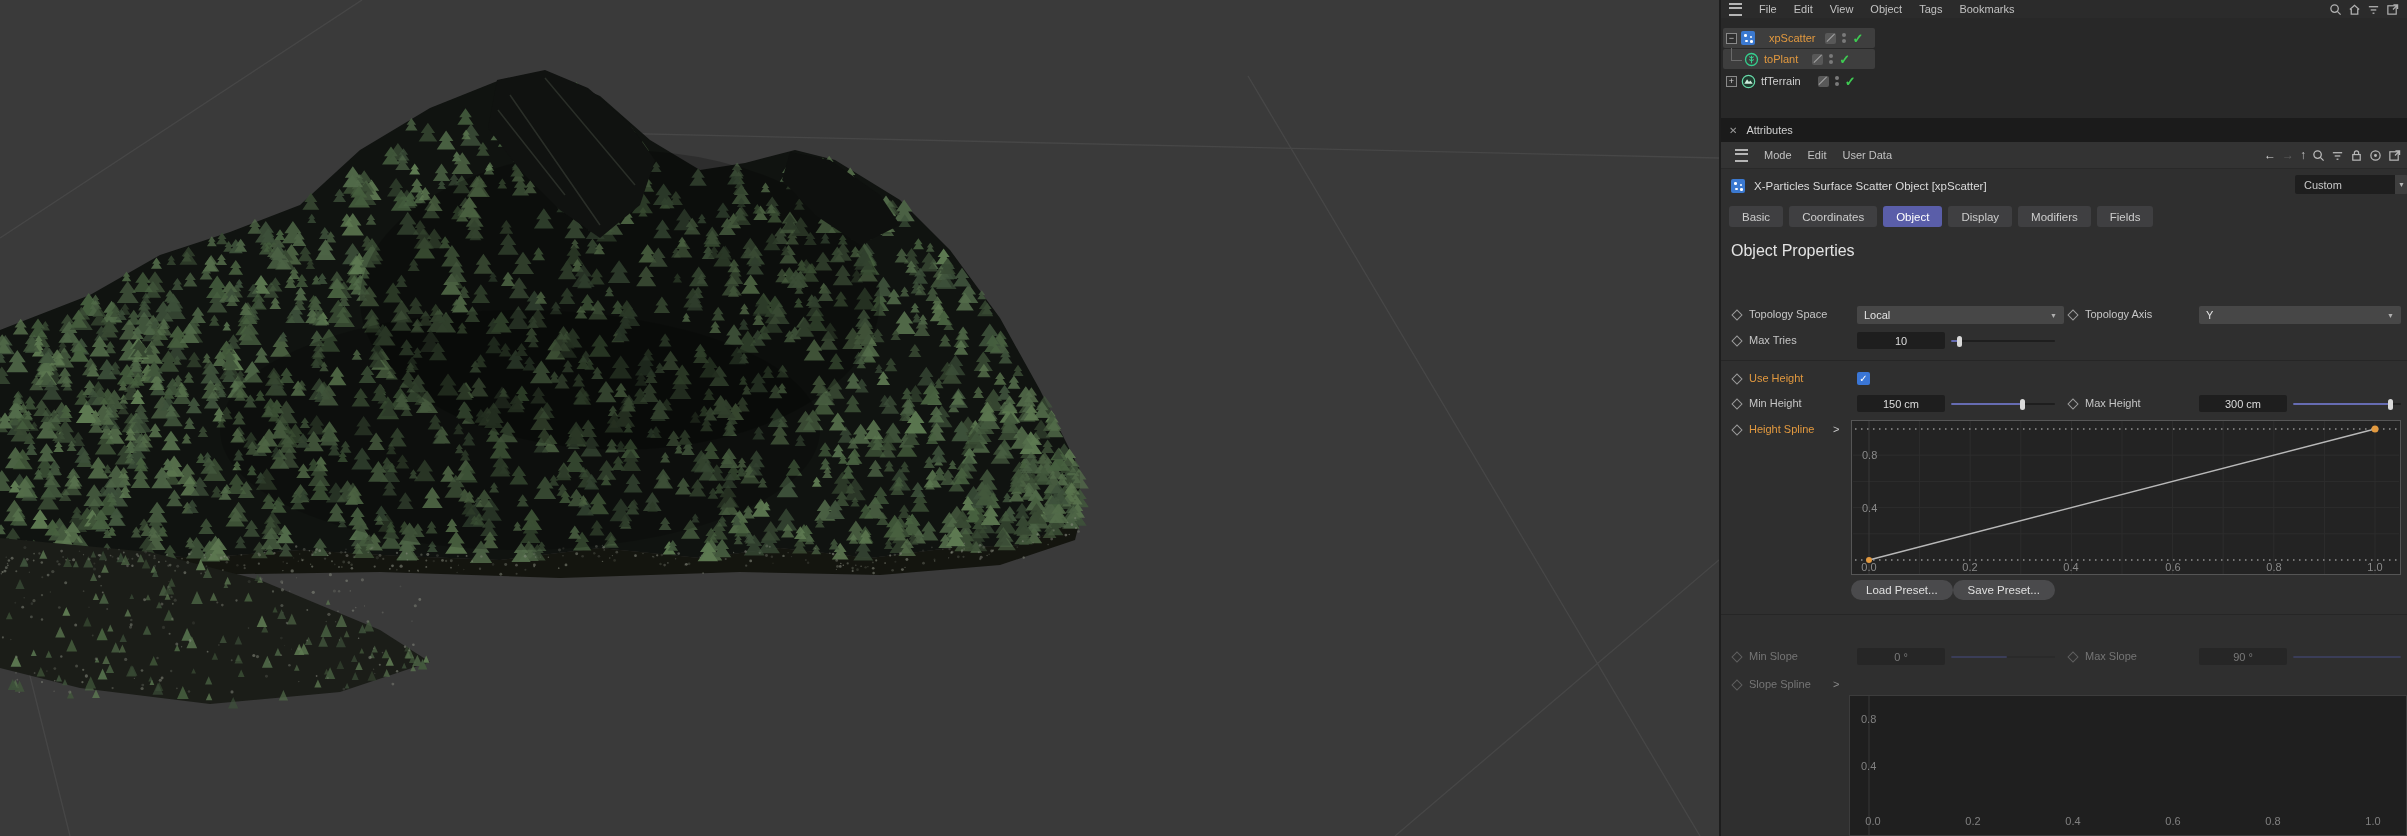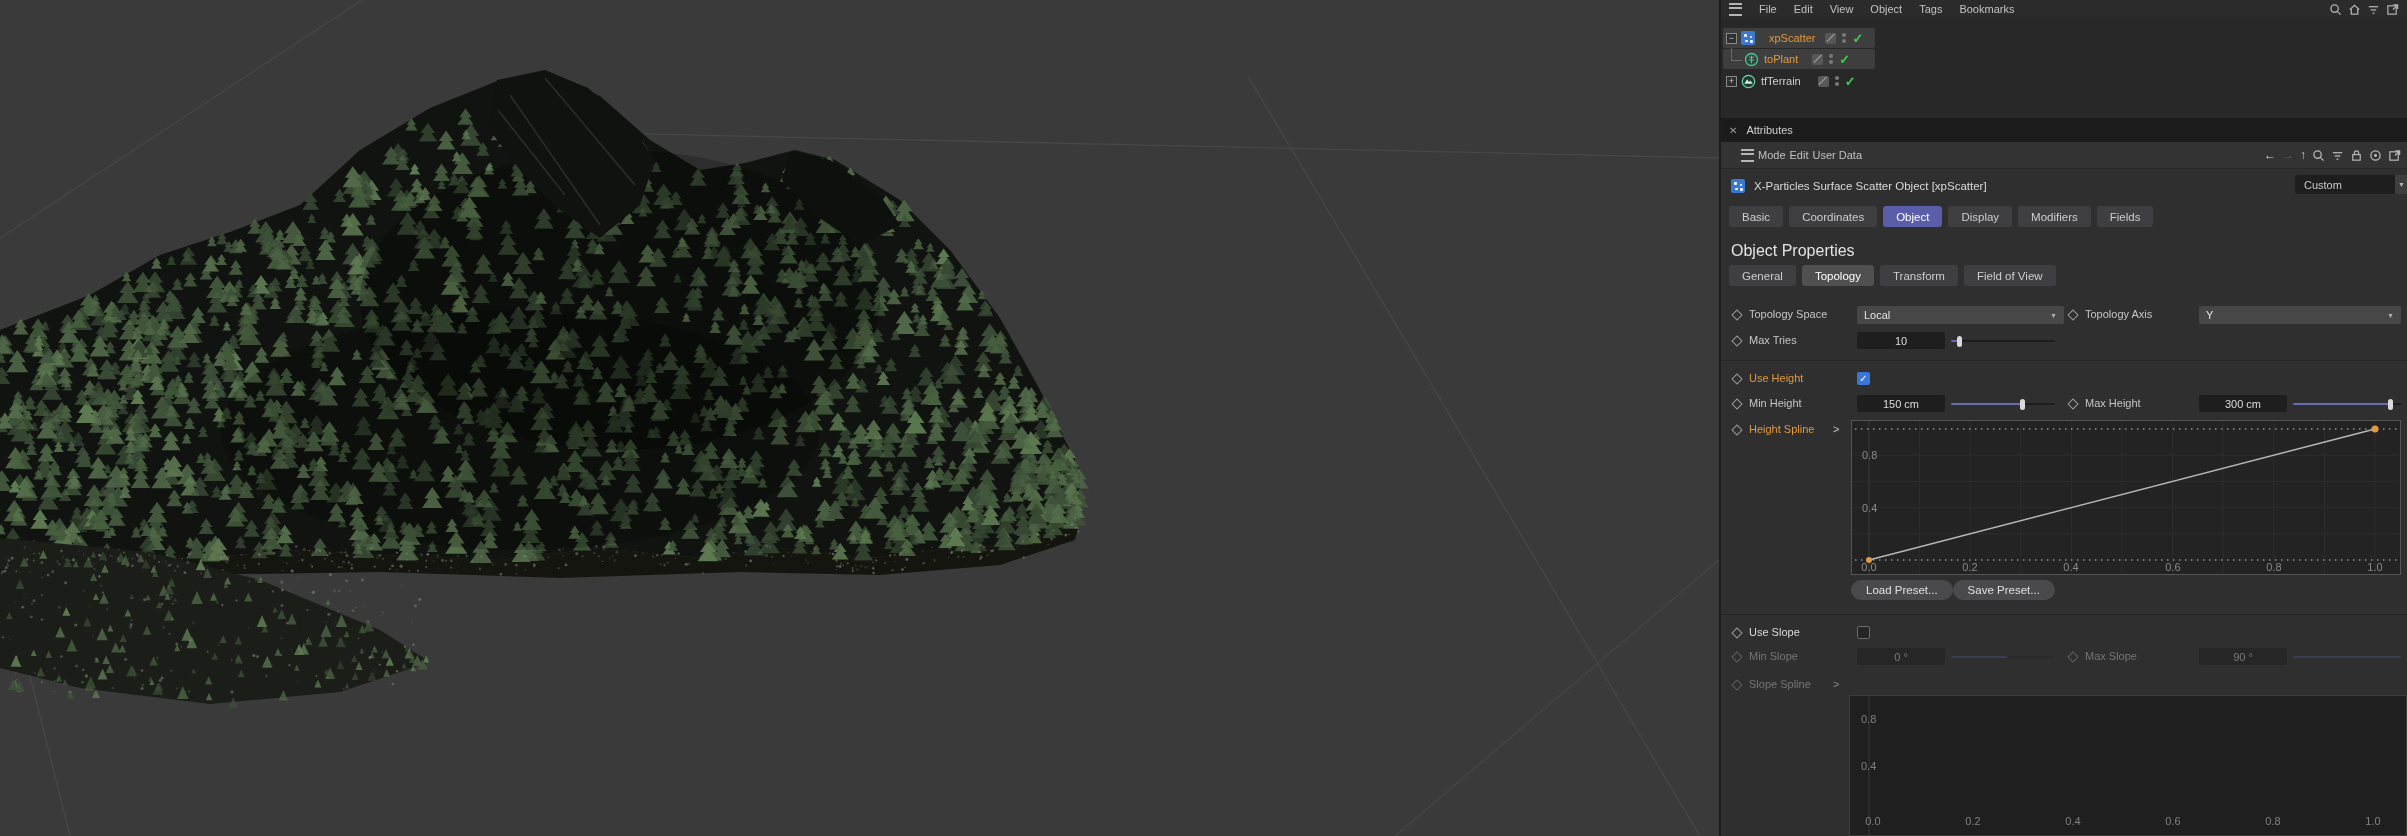--- a/index.html
+++ b/index.html
@@ -24,21 +24,21 @@
   .chip{width:11px;height:11px;background:#585858;border-radius:2px;position:relative;margin-left:10px}
   .chip:before{content:"";position:absolute;left:1.5px;top:8px;width:11px;height:1.4px;background:#a2a2a2;transform:rotate(-45deg);transform-origin:left center}
   .dots{display:flex;flex-direction:column;gap:2px;margin-left:6px}
   .dots i{width:4px;height:4px;border-radius:50%;background:#7a7a7a}
   .chk{color:#3ecb52;font-size:13px;font-weight:bold;margin-left:6px}
   .branch{width:10px;height:12px;border-left:1px solid #6a6a6a;border-bottom:1px solid #6a6a6a;margin-left:10px;margin-top:-10px}
   
   .attr{position:absolute;left:0;top:118px;right:0;height:718px;background:#2f2f2f;}
   .tbar{position:absolute;left:0;top:0;right:0;height:24px;background:#1b1b1b;display:flex;align-items:center;color:#cfcfcf}
   .tbar .x{color:#9a9a9a;font-size:10px;margin:0 9px 0 8px;}
-  .mrow{position:absolute;left:0;top:24px;right:0;height:26px;background:#333333;display:flex;align-items:center;gap:4px;padding-left:20px;border-bottom:1px solid #292929;color:#c2c2c2}
+  .mrow{position:absolute;left:0;top:24px;right:0;height:26px;background:#333333;display:flex;align-items:center;gap:16px;padding-left:14px;border-bottom:1px solid #292929;color:#c2c2c2}
   .mrow .sp{flex:1}
   .mrow .ic{display:flex;gap:6px;align-items:center;padding-right:6px;font-size:13px}
   .objrow{position:absolute;left:0;top:54px;right:0;height:28px;display:flex;align-items:center;color:#dadada}
   .scicon{width:14px;height:14px;border-radius:2px;background:#3b79d0;position:relative;margin:0 9px 0 10px;flex:none}
   .scicon i{position:absolute;width:2.6px;height:2.6px;border-radius:50%;background:#fff}
   .custom{position:absolute;left:574px;top:3px;width:100px;height:19px;background:#1e1e1e;border-radius:2px 0 0 2px;color:#c8c8c8;display:flex;align-items:center;padding-left:9px;box-sizing:border-box}
   .customarr{position:absolute;left:674px;top:3px;width:13px;height:19px;background:#3e3e3e;border-radius:0 2px 2px 0;color:#b5b5b5;font-size:7px;display:flex;align-items:center;justify-content:center}
   .tabs{position:absolute;left:8px;right:0;display:flex;gap:6px}
   .tab{height:21px;background:#3f3f41;border-radius:3px;color:#cdcdcd;display:flex;align-items:center;padding:0 13px;font-size:11.5px}
   .tab.on{background:#5a5ea9;color:#fff}
@@ -2306,26 +2306,20 @@
       <span class="tab">Basic</span>
       <span class="tab">Coordinates</span>
       <span class="tab on">Object</span>
       <span class="tab">Display</span>
       <span class="tab">Modifiers</span>
       <span class="tab">Fields</span>
     </div>
 
     <div class="heading" style="top:124px">Object Properties</div>
 
-    <div class="tabs" style="top:147px">
-      <span class="tab">General</span>
-      <span class="tab on2">Topology</span>
-      <span class="tab">Transform</span>
-      <span class="tab">Field of View</span>
-    </div>
 
     <div class="frow" style="top:188px">
       <span class="dia"></span>
       <span class="lbl">Topology Space</span>
       <span class="dd" style="left:136px;width:207px">
         <span>Local</span>
           <span class="ar">▼</span>
       </span>
       <span class="dia2"></span>
       <span class="lbl2">Topology Axis</span>
@@ -2417,25 +2411,20 @@
       </g>
     </svg>
 
     <div style="position:absolute;left:130px;top:462px;display:flex;">
       <span class="pbtn">Load Preset...</span>
       <span class="pbtn">Save Preset...</span>
     </div>
 
     <div class="sep" style="top:496px"></div>
 
-    <div class="frow" style="top:506px">
-      <span class="dia"></span>
-      <span class="lbl" style="color:#dcdcdc">Use Slope</span>
-      <span class="cb off"></span>
-    </div>
 
     <div class="frow" style="top:530px">
       <span class="dia dis"></span>
       <span class="lbl dis">Min Slope</span>
       <span class="num dis" style="left:136px;width:88px">0 °</span>
       <span class="sl" style="left:230px;width:104px">
         <span class="tr" style="background:#2a2a2a"></span>
           <span class="fl dis" style="left:0;width:56px"></span>
       </span>
       <span class="dia2 dis"></span>

